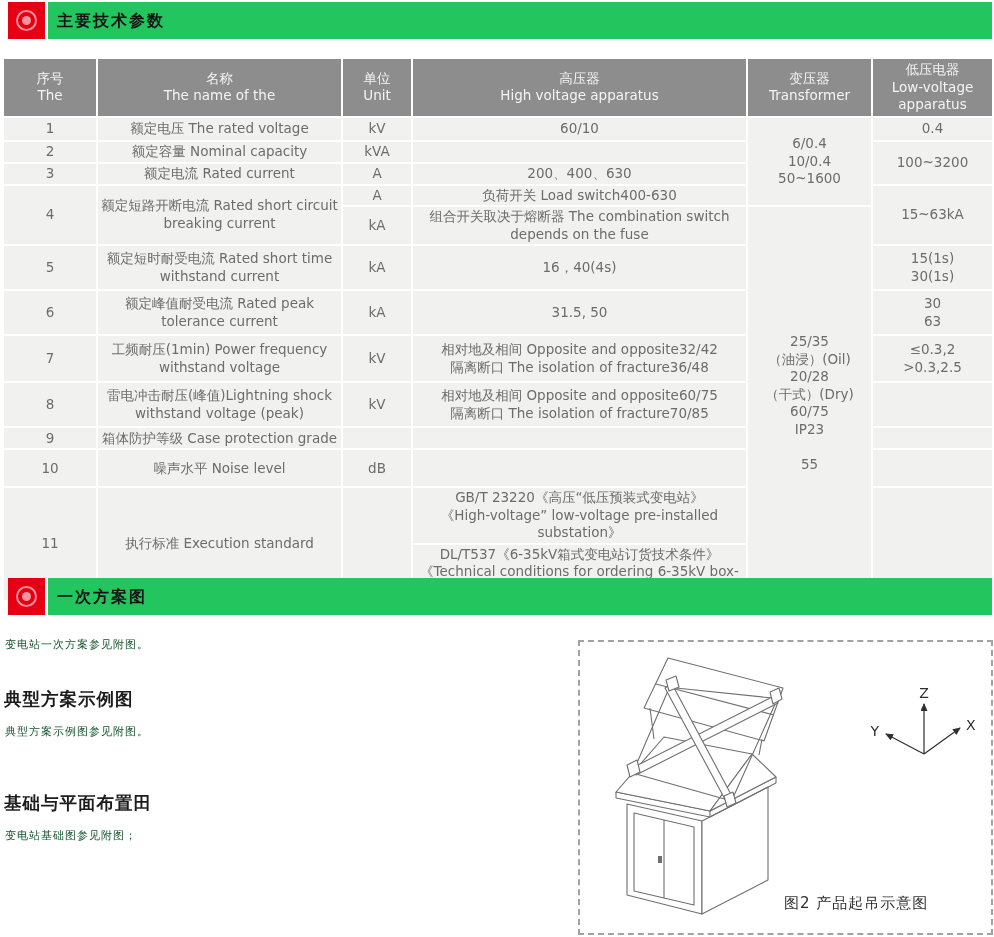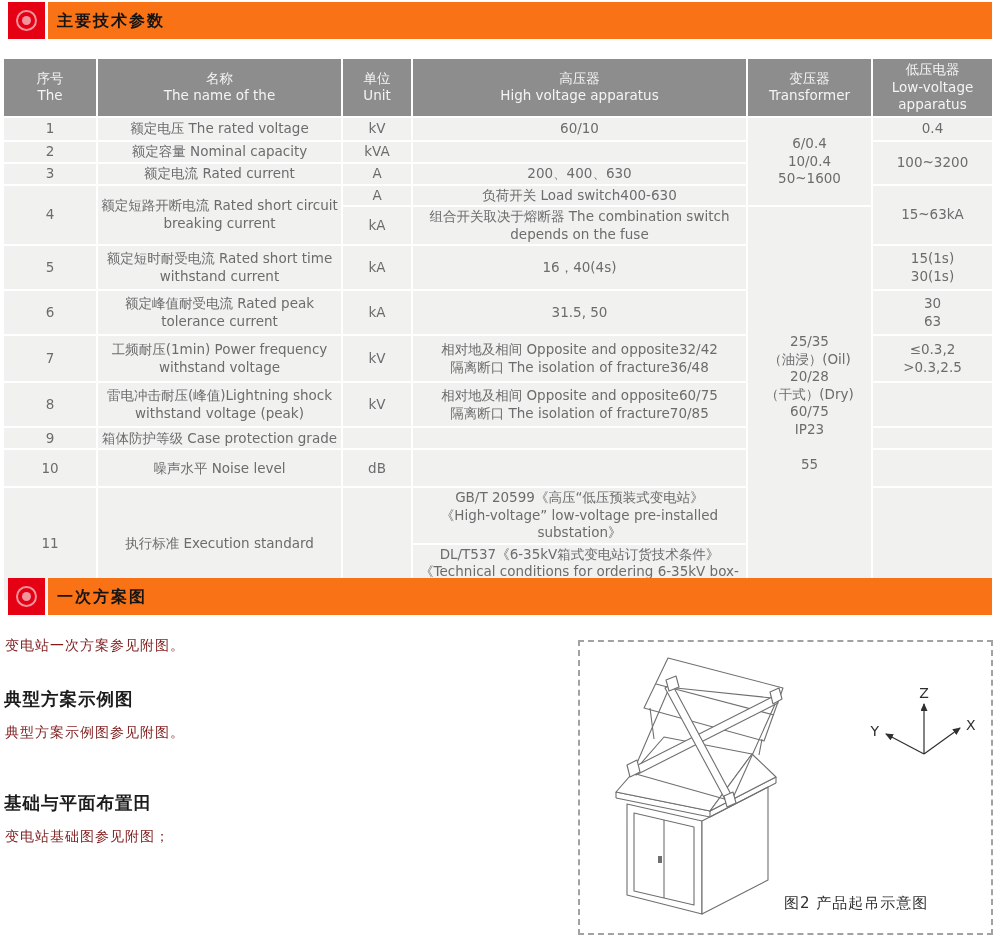--- a/index.html
+++ b/index.html
@@ -4,38 +4,38 @@
 <style>
   html,body{margin:0;padding:0;background:#fff;}
   body{font-family:"DejaVu Sans","Liberation Sans",sans-serif;}
   .page{position:relative;width:994px;height:937px;background:#fff;overflow:hidden;}
 
   
   .sec-head{position:absolute;left:0;right:0;height:37px;}
   .sec-icon{position:absolute;left:8px;top:0;width:37px;height:37px;background:#e60013;}
   .sec-icon .ring{position:absolute;left:8px;top:8px;width:17px;height:17px;border:2px solid #f2939e;border-radius:50%;}
   .sec-icon .dot{position:absolute;left:14px;top:14px;width:9px;height:9px;background:#f2939e;border-radius:50%;}
-  .sec-bar{position:absolute;left:48px;right:2px;top:0;height:37px;background:#f97316;}
+  .sec-bar{position:absolute;left:48px;right:2px;top:0;height:37px;background:#22c55e;}
   .sec-title{line-height:37px;padding-left:9px;font-size:16px;font-weight:bold;color:#141414;letter-spacing:2px;}
 
   
   table.params{position:absolute;left:2px;top:57px;width:990px;border-collapse:collapse;table-layout:fixed;}
   table.params th,table.params td{border:2px solid #ffffff;overflow:hidden;}
   table.params th{background:#8d8d8d;color:#f4f4f4;font-weight:normal;font-size:13.5px;line-height:1.3;
       text-align:center;vertical-align:middle;white-space:pre-line;height:49px;padding:2px;}
   table.params td{background:#f1f1f0;color:#6c6c6c;font-size:13.5px;text-align:center;vertical-align:middle;
       white-space:pre-line;line-height:1.3;padding:1px 2px;}
   td.name{text-align:left;padding:2px 4px 2px 10px;line-height:1.15;}
   td.small{font-size:10.5px;line-height:1.5;}
   td.tmerge{line-height:1.6;}
   td.tmerge2{line-height:1.65;padding-bottom:38px;}
   td.lv2{line-height:1.55;}
 
   
-  .para{position:absolute;left:5px;font-size:14px;color:#7f1d1d;letter-spacing:1px;}
+  .para{position:absolute;left:5px;font-size:11px;color:#14532d;letter-spacing:1px;}
   .subhead{position:absolute;left:4px;font-size:17.5px;font-weight:bold;color:#1c1c1c;letter-spacing:1px;margin-top:8px;}
 
   
   .figure-box{position:absolute;left:578px;top:640px;width:411px;height:291px;border:2px dashed #a2a2a2;background:#fff;}
   .figure-box svg{position:absolute;left:0;top:0;}
   .fig-caption{position:absolute;left:196px;top:252px;font-size:15px;color:#2f2f2f;letter-spacing:1px;white-space:nowrap;margin-left:8px;}
 </style>
 </head>
 <body>
 
@@ -162,21 +162,21 @@
       <td>10</td>
       <td class="name">噪声水平 Noise level</td>
       <td>dB</td>
       <td></td>
       <td></td>
     </tr>
     <tr style="height:44px">
       <td rowspan="2">11</td>
       <td class="name" rowspan="2">执行标准 Execution standard</td>
       <td rowspan="2"></td>
-      <td class="small">GB/T 20599《高压“低压预装式变电站》
+      <td class="small">GB/T 23220《高压“低压预装式变电站》
 《High-voltage” low-voltage pre-installed substation》</td>
       <td rowspan="2"></td>
     </tr>
     <tr style="height:45px">
       <td class="small">DL/T537《6-35kV箱式变电站订货技术条件》
 《Technical conditions for ordering 6-35kV box-type substation》</td>
     </tr>
   </tbody>
     </table>
 

